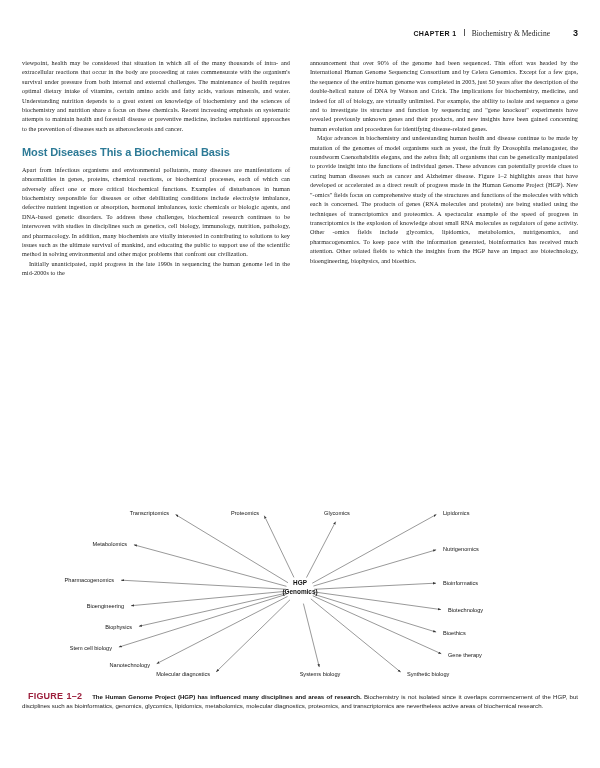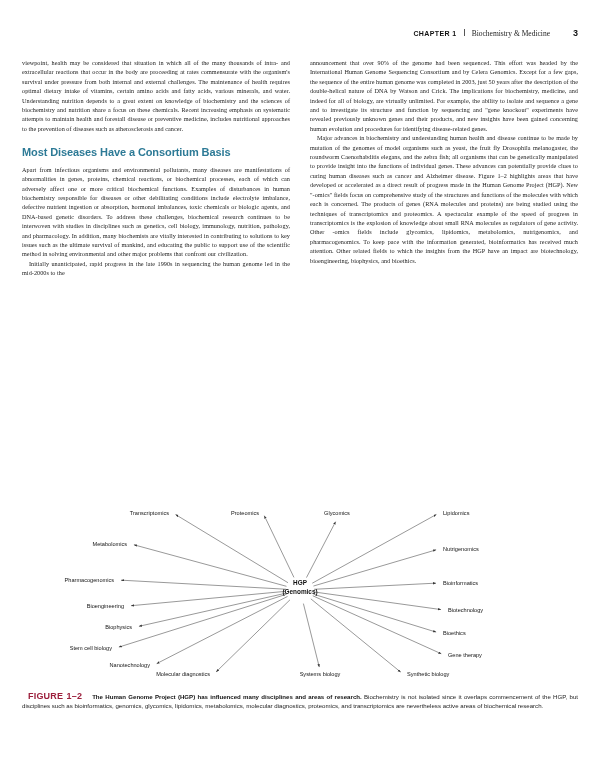--- a/index.html
+++ b/index.html
@@ -135,21 +135,21 @@
     <span class="chap">CHAPTER 1</span>
     <span class="rule"></span>
     <span class="title">Biochemistry &amp; Medicine</span>
     <span class="pagenum">3</span>
   </div>
 
   <div class="columns">
 
     <div class="col">
       <p class="body">viewpoint, health may be considered that situation in which all of the many thousands of intra- and extracellular reactions that occur in the body are proceeding at rates commensurate with the organism's survival under pressure from both internal and external challenges. The maintenance of health requires optimal dietary intake of vitamins, certain amino acids and fatty acids, various minerals, and water. Understanding nutrition depends to a great extent on knowledge of biochemistry and the sciences of biochemistry and nutrition share a focus on these chemicals. Recent increasing emphasis on systematic attempts to maintain health and forestall disease or preventive medicine, includes nutritional approaches to the prevention of diseases such as atherosclerosis and cancer.</p>
-      <h2 class="head">Most Diseases Have a Consortium Basis</h2>
+      <h2 class="head">Most Diseases This a Biochemical Basis</h2>
       <p class="body">Apart from infectious organisms and environmental pollutants, many diseases are manifestations of abnormalities in genes, proteins, chemical reactions, or biochemical processes, each of which can adversely affect one or more critical biochemical functions. Examples of disturbances in human biochemistry responsible for diseases or other debilitating conditions include electrolyte imbalance, defective nutrient ingestion or absorption, hormonal imbalances, toxic chemicals or biologic agents, and DNA-based genetic disorders. To address these challenges, biochemical research continues to be interwoven with studies in disciplines such as genetics, cell biology, immunology, nutrition, pathology, and pharmacology. In addition, many biochemists are vitally interested in contributing to solutions to key issues such as the ultimate survival of mankind, and educating the public to support use of the scientific method in solving environmental and other major problems that confront our civilization.</p>
       <p class="body">Initially unanticipated, rapid progress in the late 1990s in sequencing the human genome led in the mid-2000s to the</p>
     </div>
 
     <div class="col">
       <p class="body">announcement that over 90% of the genome had been sequenced. This effort was headed by the International Human Genome Sequencing Consortium and by Celera Genomics. Except for a few gaps, the sequence of the entire human genome was completed in 2003, just 50 years after the description of the double-helical nature of DNA by Watson and Crick. The implications for biochemistry, medicine, and indeed for all of biology, are virtually unlimited. For example, the ability to isolate and sequence a gene and to investigate its structure and function by sequencing and "gene knockout" experiments have revealed previously unknown genes and their products, and new insights have been gained concerning human evolution and procedures for identifying disease-related genes.</p>
       <p class="body">Major advances in biochemistry and understanding human health and disease continue to be made by mutation of the genomes of model organisms such as yeast, the fruit fly Drosophila melanogaster, the roundworm Caenorhabditis elegans, and the zebra fish; all organisms that can be genetically manipulated to provide insight into the functions of individual genes. These advances can potentially provide clues to curing human diseases such as cancer and Alzheimer disease. Figure 1–2 highlights areas that have developed or accelerated as a direct result of progress made in the Human Genome Project (HGP). New "-omics" fields focus on comprehensive study of the structures and functions of the molecules with which each is concerned. The products of genes (RNA molecules and proteins) are being studied using the techniques of transcriptomics and proteomics. A spectacular example of the speed of progress in transcriptomics is the explosion of knowledge about small RNA molecules as regulators of gene activity. Other -omics fields include glycomics, lipidomics, metabolomics, nutrigenomics, and pharmacogenomics. To keep pace with the information generated, bioinformatics has received much attention. Other related fields to which the insights from the HGP have an impact are biotechnology, bioengineering, biophysics, and bioethics.</p>
     </div>
 
   </div>

